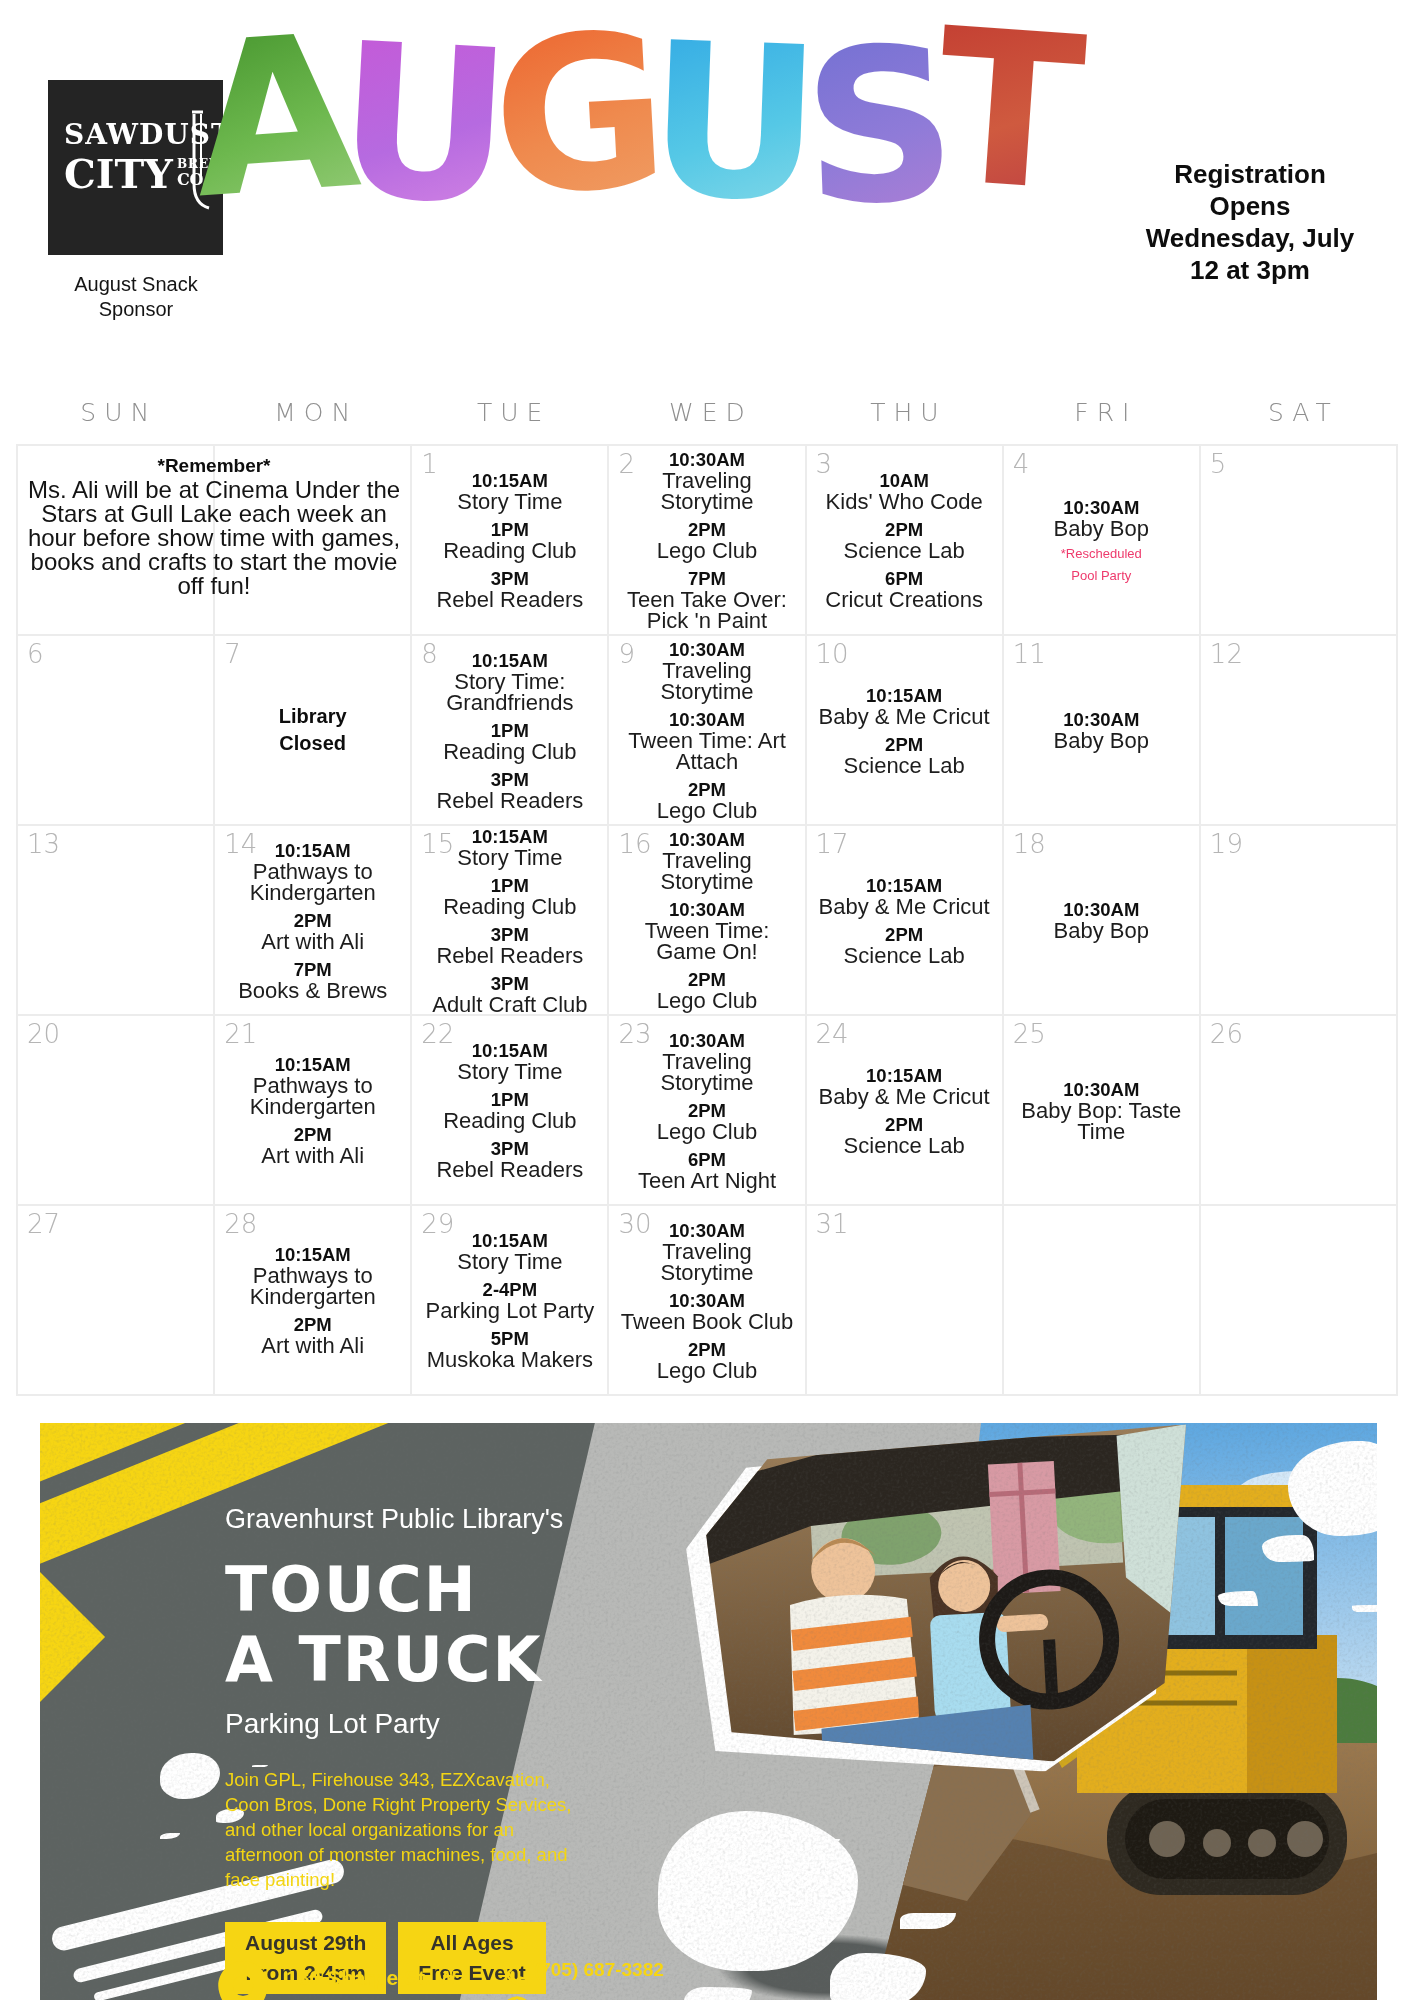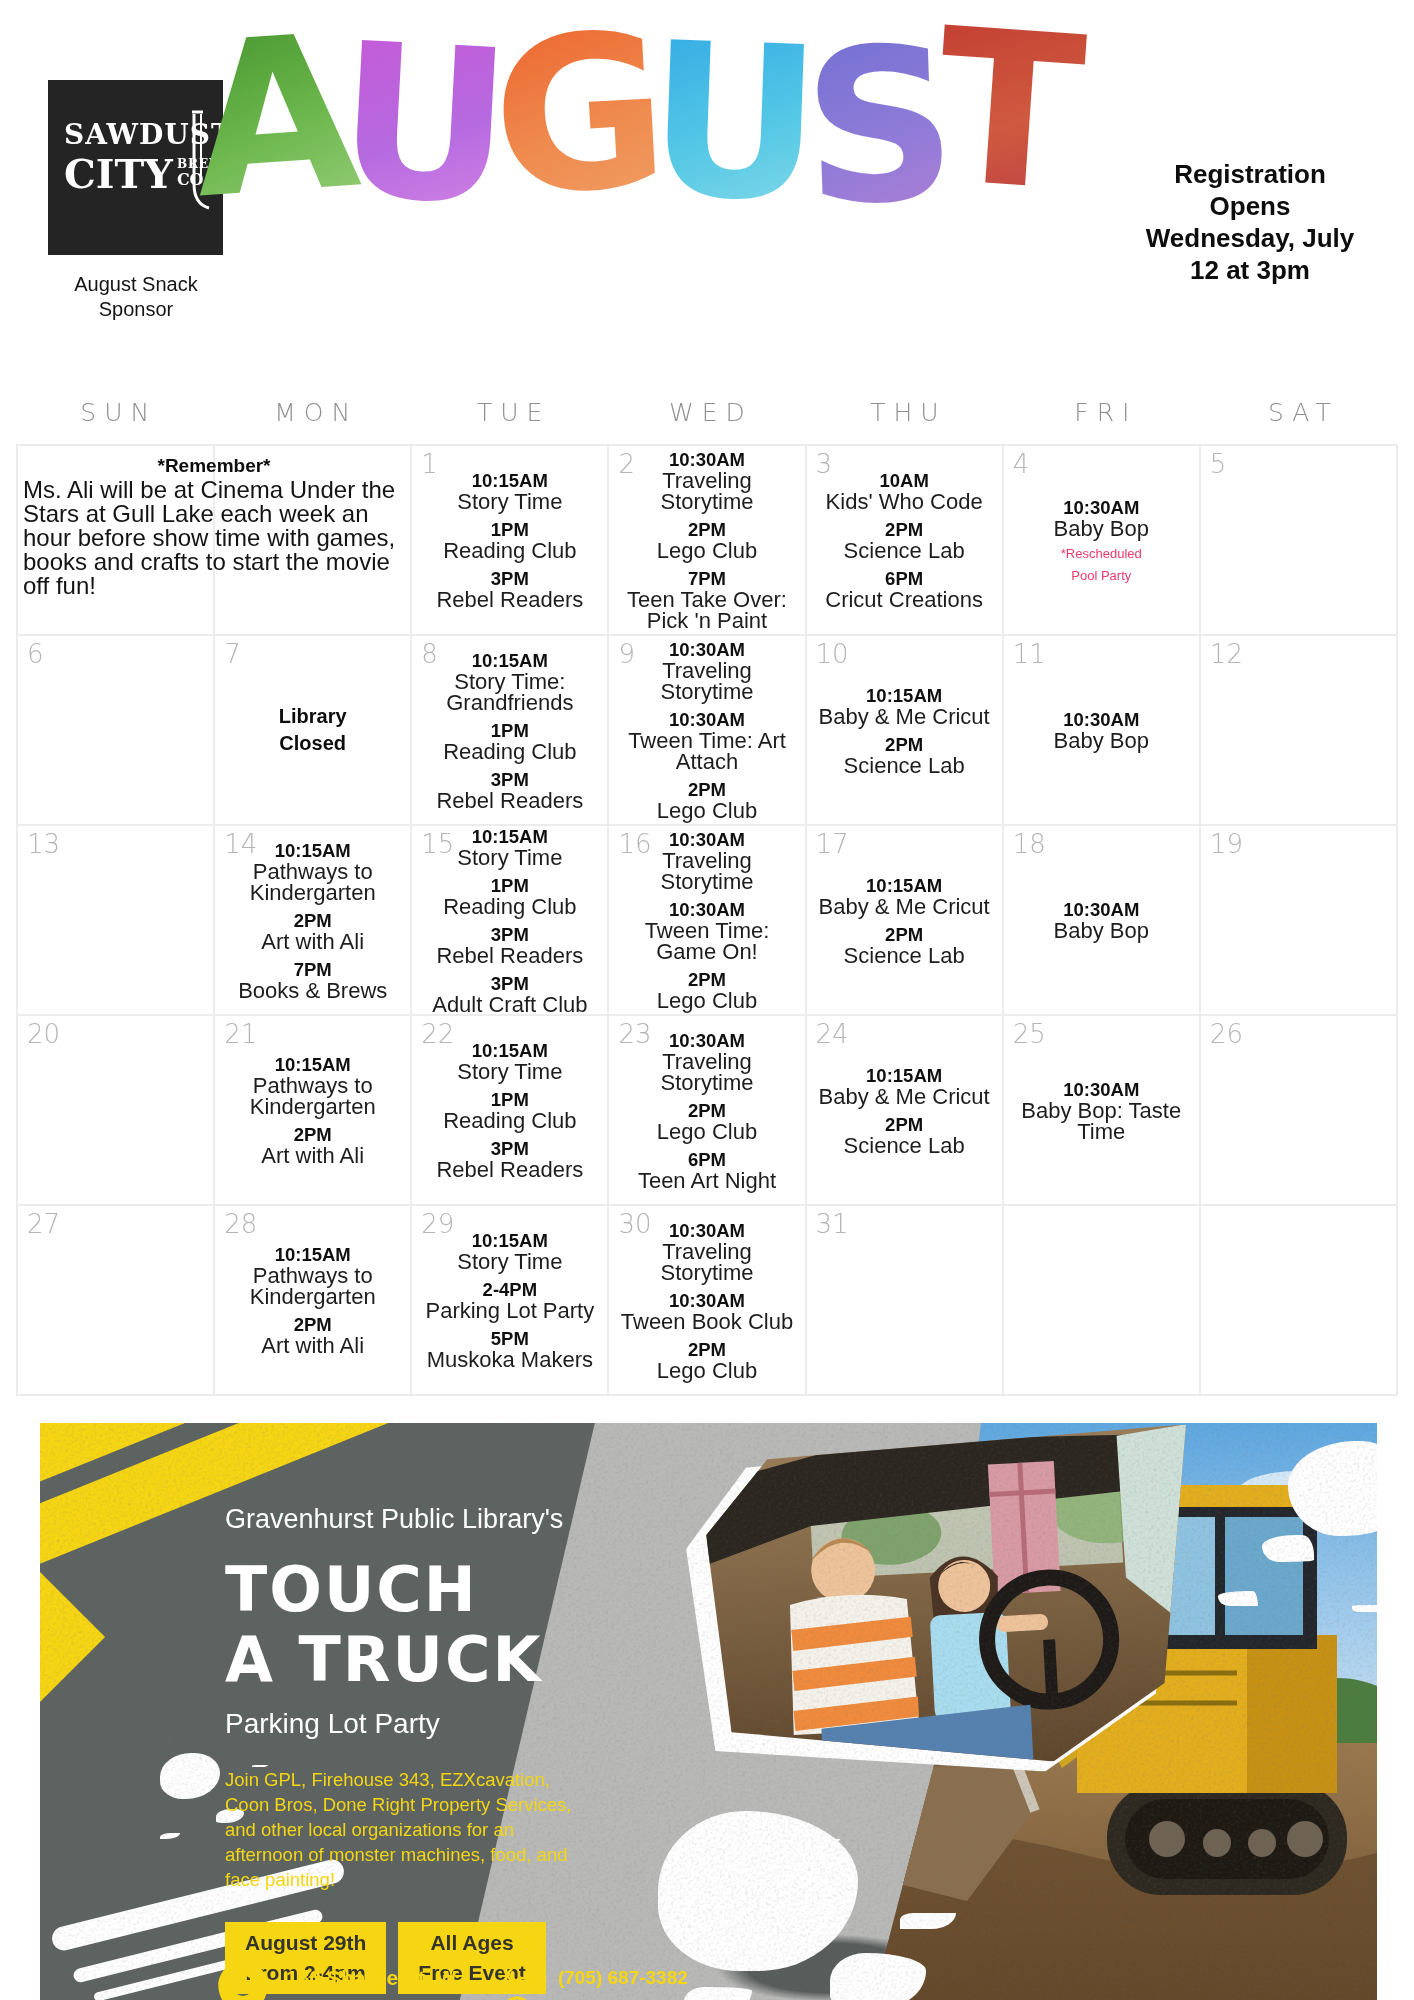--- a/index.html
+++ b/index.html
@@ -44,21 +44,21 @@
   .day-num{position:absolute;top:4px;left:9px;font-family:"DejaVu Sans",sans-serif;font-weight:200;
            font-size:26px;color:#b5b5b5;line-height:28px;}
   .cell-content{position:absolute;inset:0;padding:12px 5px;display:flex;flex-direction:column;
                 justify-content:center;align-items:center;text-align:center;}
   .ev{margin:3.5px 0;}
   .ev-t{font-weight:bold;font-size:18.5px;line-height:21px;color:#0f0f0f;}
   .ev-n{font-size:22px;line-height:21px;color:#1d1d1d;}
   .pink{font-size:13px;line-height:22px;color:#ee3a6c;}
   .closed{font-weight:bold;font-size:20px;line-height:27px;width:100px;color:#0d0d0d;}
   .reminder{position:absolute;left:2px;top:2px;width:392px;height:160px;display:flex;flex-direction:column;
-            justify-content:center;align-items:center;padding:0 6px;box-sizing:border-box;z-index:3;border-radius:19px;}
+            justify-content:center;align-items:center;text-align:center;padding:0 6px;box-sizing:border-box;z-index:3;border-radius:19px;}
   .reminder-title{font-weight:bold;font-size:19px;line-height:24px;color:#0d0d0d;}
   .reminder-body{font-size:24px;line-height:24px;color:#141414;width:382px;}
 
   
   .poster{position:absolute;left:40px;top:1423px;width:1337px;height:600px;background:#5d6361;overflow:hidden;}
   .gray-band{position:absolute;inset:0;clip-path:polygon(41.5% 0,96.5% 0,88% 100%,31% 100%);background:#b8b9b7;}
   .grunge{position:absolute;inset:0;opacity:.22;pointer-events:none;}
   .blotch{position:absolute;background:radial-gradient(closest-side,#43484 7,#434847 60%,transparent 72%);}
   .blotch1{left:1020px;top:240px;width:260px;height:140px;background:radial-gradient(closest-side,#454a49,#454a49 60%,transparent 75%);opacity:.9;}
   .blotch2{left:640px;top:500px;width:300px;height:90px;background:radial-gradient(closest-side,#474c4b,#474c4b 55%,transparent 75%);opacity:.85;}
@@ -98,21 +98,21 @@
   .poster-subtitle{font-size:28px;line-height:34px;margin-top:12px;}
   .poster-body{margin-top:26px;width:352px;font-size:18.5px;line-height:25px;color:#f3d513;}
   .badges{display:flex;gap:12px;margin-top:30px;}
   .badge{background:#f6d513;color:#35342b;padding:6px 20px;text-align:center;}
   .badge-line{font-weight:bold;font-size:21px;line-height:30px;}
 
   .poster-contact{position:absolute;left:178px;bottom:-6px;display:flex;align-items:center;gap:18px;}
   .contact-col{display:flex;flex-direction:column;gap:6px;}
   .addr-line{font-weight:bold;font-size:21px;line-height:27px;color:#f6d513;}
   .contact-right{margin-left:22px;display:flex;flex-direction:column;gap:6px;}
-  .contact-row{display:flex;align-items:flex-end;gap:28px;}
+  .contact-row{display:flex;align-items:flex-start;gap:4px;}
   .contact-small{font-weight:bold;font-size:19px;color:#f6d513;}
 </style>
 </head>
 <body>
 
 <div class="page">
 
   <div class="top-area">
 
     <div class="logo-box">

